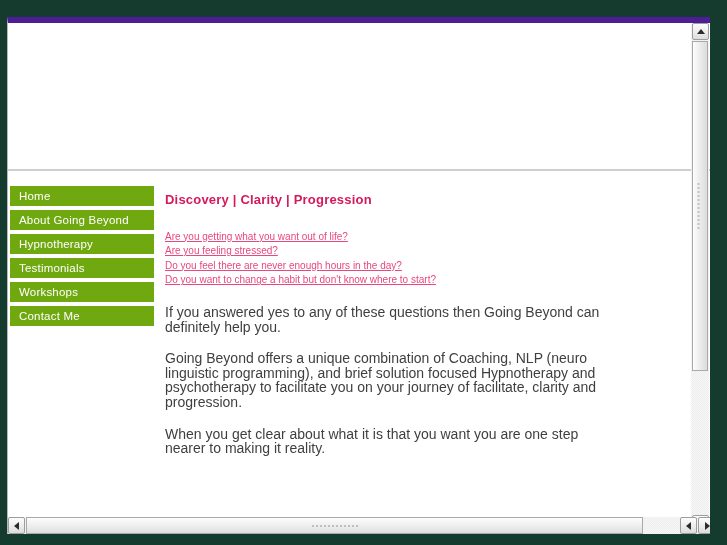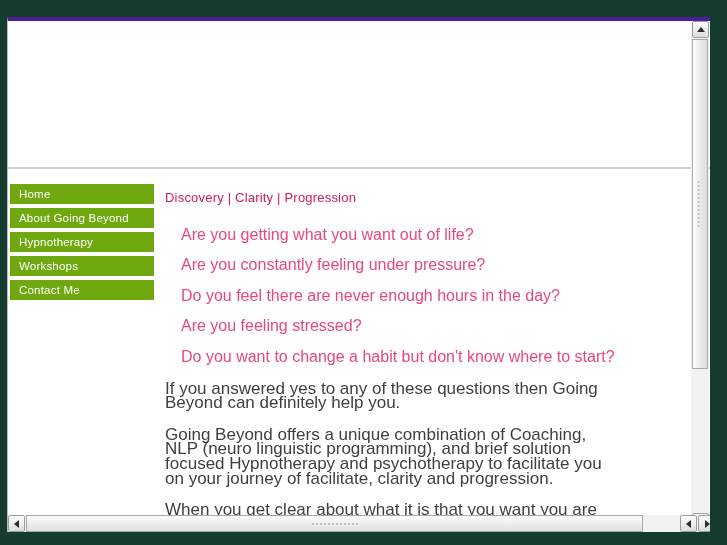--- a/index.html
+++ b/index.html
@@ -34,21 +34,21 @@
 
   
   #page-canvas {
     position: absolute;
     left: 7px;
     top: 17px;
     width: 702px;
     height: 511px;
     background: #ffffff;
     border-left: 1px solid #b9b9b9;
-    border-top: 4px solid #4c1d95;
+    border-top: 6px solid #4c1d95;
     overflow: hidden;
   }
 
   
   #masthead {
     position: absolute;
     left: 0; top: 0;
     width: 702px;
     height: 145px;
     background: #ffffff;
@@ -92,37 +92,38 @@
     left: 157px;
     top: 170px;
     width: 440px;
     color: #3a3a3a;
     font-size: 11.5px;
     line-height: 14.6px;
   }
   #content-heading {
     color: #d4195c;
     font-size: 13px;
-    font-weight: normal;
+    font-weight: bold;
     letter-spacing: 0.2px;
     margin: 0 0 22px 0;
     white-space: nowrap;
   }
   .question {
     color: #e8477f;
-    font-size: 16px;
+    font-size: 10px;
     line-height: 14.6px;
     white-space: nowrap;
-    margin: 16px;
+    margin: 0;
+    text-decoration: underline;
   }
   #questions { margin-bottom: 17px; }
   .body-para {
     margin: 0 0 17px 0;
     color: #3f3f3f;
-    font-size: 17px;
+    font-size: 14px;
     line-height: 14.6px;
   }
   .body-para:last-child { margin-bottom: 16px; }
 
   
   .sb-track {
     position: absolute;
     background: #f2f2f2;
     background-image: linear-gradient(45deg,#f6f6f6 25%,#eeeeee 25%,#eeeeee 50%,#f6f6f6 50%,#f6f6f6 75%,#eeeeee 75%);
     background-size: 2px 2px;
@@ -198,35 +199,37 @@
       <div class="nav-item">
         <span>Home</span>
       </div>
       <div class="nav-item">
         <span>About Going Beyond</span>
       </div>
       <div class="nav-item">
         <span>Hypnotherapy</span>
       </div>
       <div class="nav-item">
+        <span>Testimonials</span>
+      </div>
+      <div class="nav-item">
         <span>Workshops</span>
       </div>
       <div class="nav-item">
         <span>Contact Me</span>
       </div>
     </nav>
 
     <main id="content">
       <h1 id="content-heading">Discovery | Clarity | Progression</h1>
 
       <div id="questions">
         <p class="question">Are you getting what you want out of life?</p>
-        <p class="question">Are you constantly feeling under pressure?</p>
+        <p class="question">Are you feeling stressed?</p>
         <p class="question">Do you feel there are never enough hours in the day?</p>
-        <p class="question">Are you feeling stressed?</p>
         <p class="question">Do you want to change a habit but don't know where to start?</p>
       </div>
 
       <p class="body-para">If you answered yes to any of these questions then Going Beyond can definitely help you.</p>
       <p class="body-para">Going Beyond offers a unique combination of Coaching, NLP (neuro linguistic programming), and brief solution focused Hypnotherapy and psychotherapy to facilitate you on your journey of facilitate, clarity and progression.</p>
       <p class="body-para">When you get clear about what it is that you want you are one step nearer to making it reality.</p>
     </main>
 
     <div class="sb-track" id="vscroll-track"></div>
     <div class="sb-thumb" id="vscroll-thumb">

